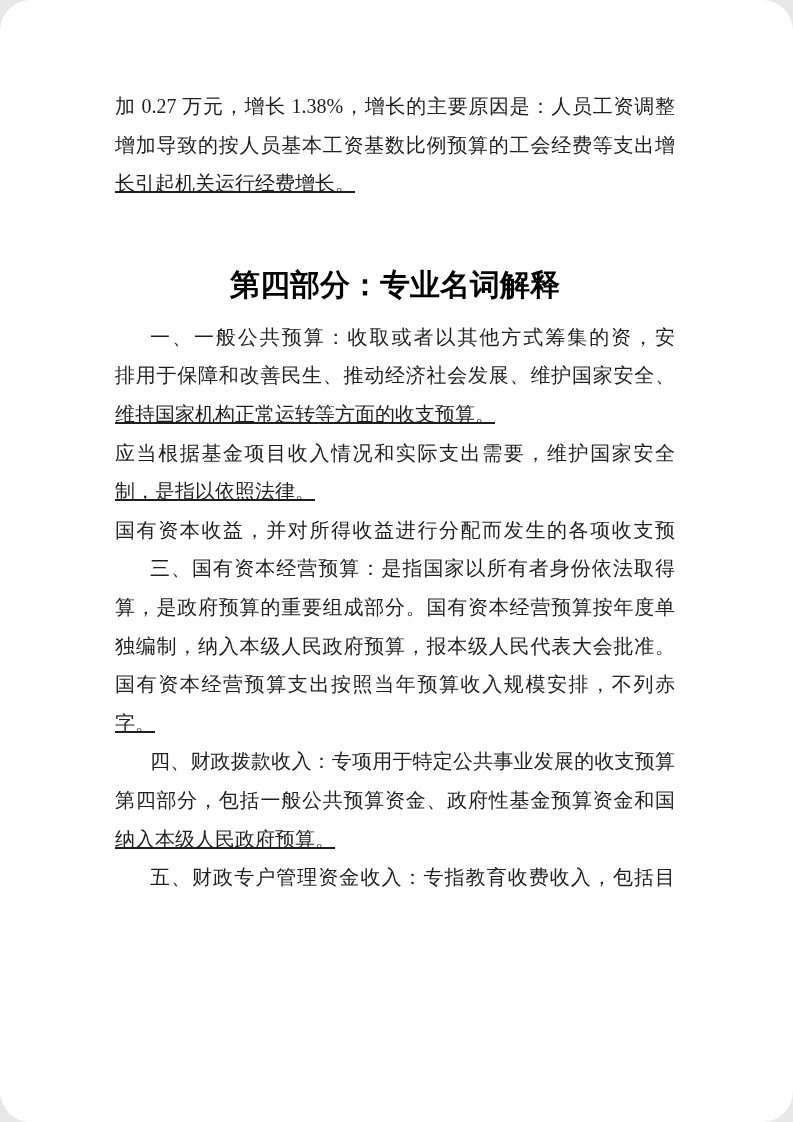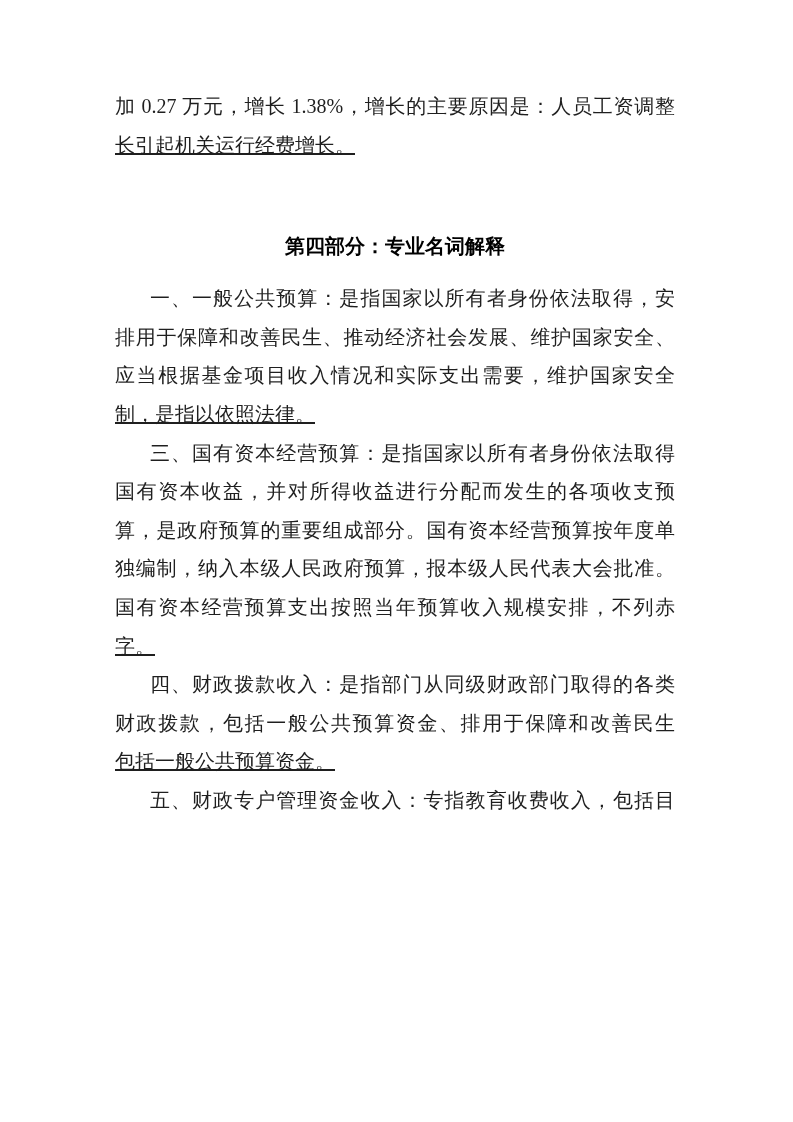--- a/index.html
+++ b/index.html
@@ -13,20 +13,21 @@
     background: #e8e8e8;
     font-family: "Liberation Serif", "DejaVu Serif", serif;
   }
   .page {
     position: relative;
     width: 793px;
     height: 1122px;
     margin: 0 auto;
     background: var(--background);
     overflow: hidden;
+    border-radius: 31px;
   }
   .content {
     position: absolute;
     left: 115px;
     top: 0;
     width: 560px;
     color: var(--text);
     font-size: 20px;
     line-height: 38.6px;
   }
@@ -39,62 +40,64 @@
     text-align-last: justify;
     text-justify: inter-character;
     white-space: normal;
   }
   .ln-first { padding-left: 35px; }
   .ln-end { text-align-last: left; text-decoration: underline; }
   .heading {
     margin: 60px 0 11px 0;
     font-family: "Liberation Sans", "DejaVu Sans", sans-serif;
     font-weight: 700;
-    font-size: 20px;
+    font-size: 30px;
     line-height: 44px;
     text-align: center;
     color: var(--heading);
   }
 </style>
 </head>
 <body>
 
 <div class="page">
   <div class="content">
 
     <div class="para intro">
       <div class="ln">加 0.27 万元，增长 1.38%，增长的主要原因是：人员工资调整</div>
+      <div class="ln">增加导致的按人员基本工资基数比例预算的工会经费等支出增</div>
       <div class="ln ln-end">长引起机关运行经费增长。</div>
     </div>
 
     <h1 class="heading">第四部分：专业名词解释</h1>
 
     <div class="para">
-      <div class="ln ln-first">一、一般公共预算：是指国家以所有者身份依法取得，安</div>
+      <div class="ln ln-first">一、一般公共预算：收取或者以其他方式筹集的资，安</div>
       <div class="ln">排用于保障和改善民生、推动经济社会发展、维护国家安全、</div>
+      <div class="ln ln-end">维持国家机构正常运转等方面的收支预算。</div>
     </div>
 
     <div class="para">
       <div class="ln">应当根据基金项目收入情况和实际支出需要，维护国家安全</div>
       <div class="ln ln-end">制，是指以依照法律。</div>
     </div>
 
     <div class="para">
+      <div class="ln">国有资本收益，并对所得收益进行分配而发生的各项收支预</div>
       <div class="ln ln-first">三、国有资本经营预算：是指国家以所有者身份依法取得</div>
-      <div class="ln">国有资本收益，并对所得收益进行分配而发生的各项收支预</div>
       <div class="ln">算，是政府预算的重要组成部分。国有资本经营预算按年度单</div>
       <div class="ln">独编制，纳入本级人民政府预算，报本级人民代表大会批准。</div>
       <div class="ln">国有资本经营预算支出按照当年预算收入规模安排，不列赤</div>
       <div class="ln ln-end">字。</div>
     </div>
 
     <div class="para">
-      <div class="ln ln-first">四、财政拨款收入：是指部门从同级财政部门取得的各类</div>
-      <div class="ln">财政拨款，包括一般公共预算资金、排用于保障和改善民生</div>
-      <div class="ln ln-end">包括一般公共预算资金。</div>
+      <div class="ln ln-first">四、财政拨款收入：专项用于特定公共事业发展的收支预算</div>
+      <div class="ln">第四部分，包括一般公共预算资金、政府性基金预算资金和国</div>
+      <div class="ln ln-end">纳入本级人民政府预算。</div>
     </div>
 
     <div class="para">
       <div class="ln ln-first">五、财政专户管理资金收入：专指教育收费收入，包括目</div>
     </div>
 
   </div>
 </div>
 
 </body></html>

